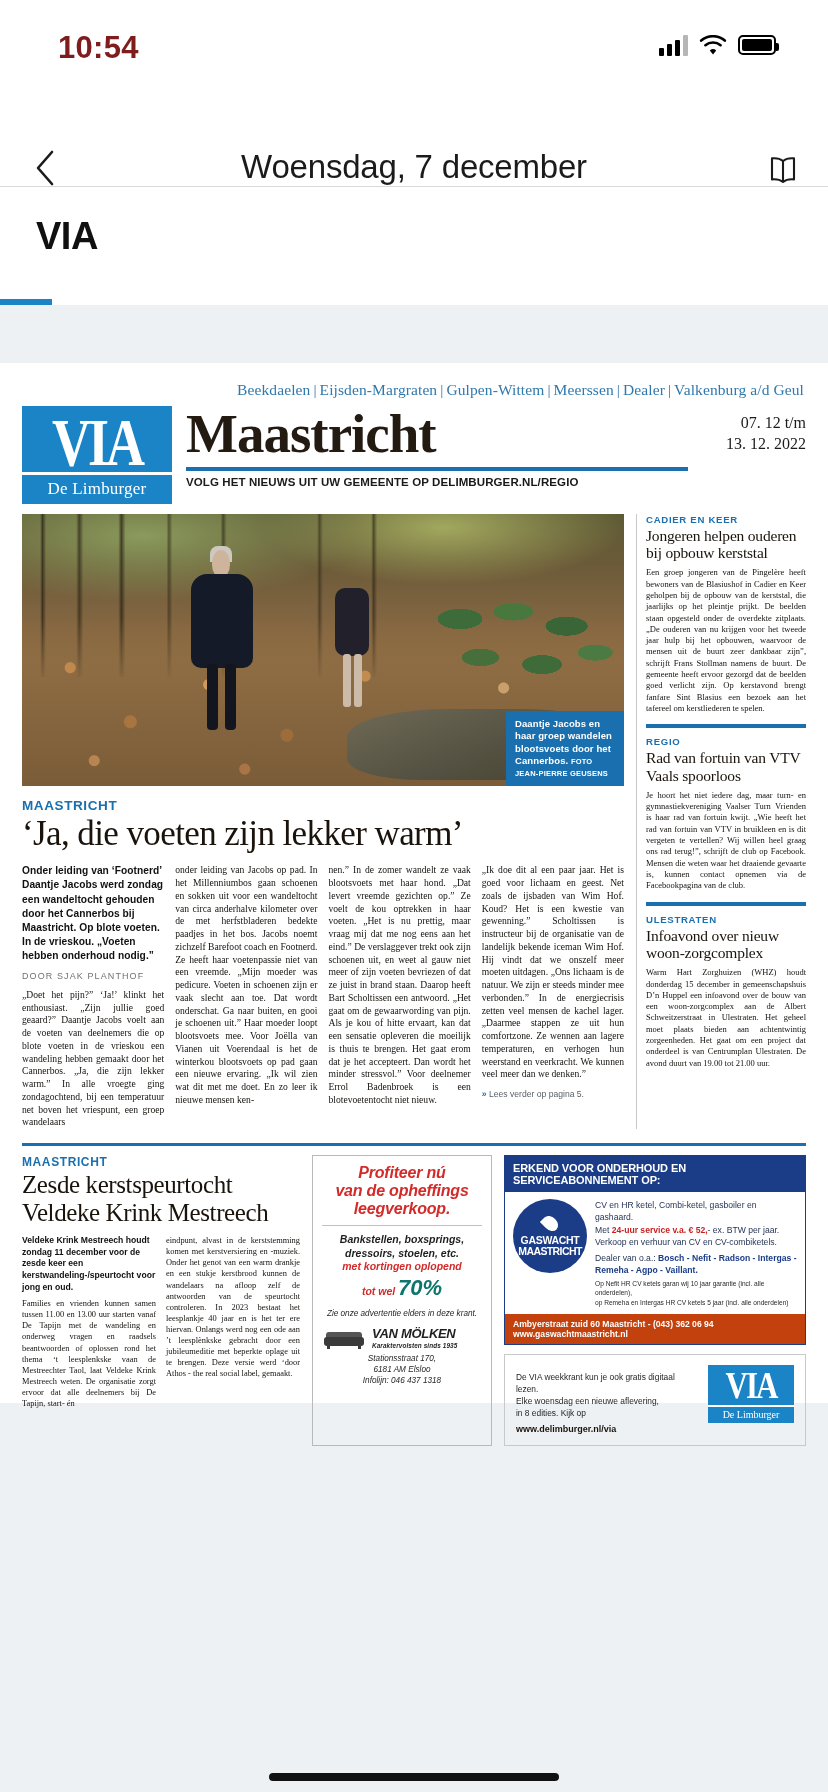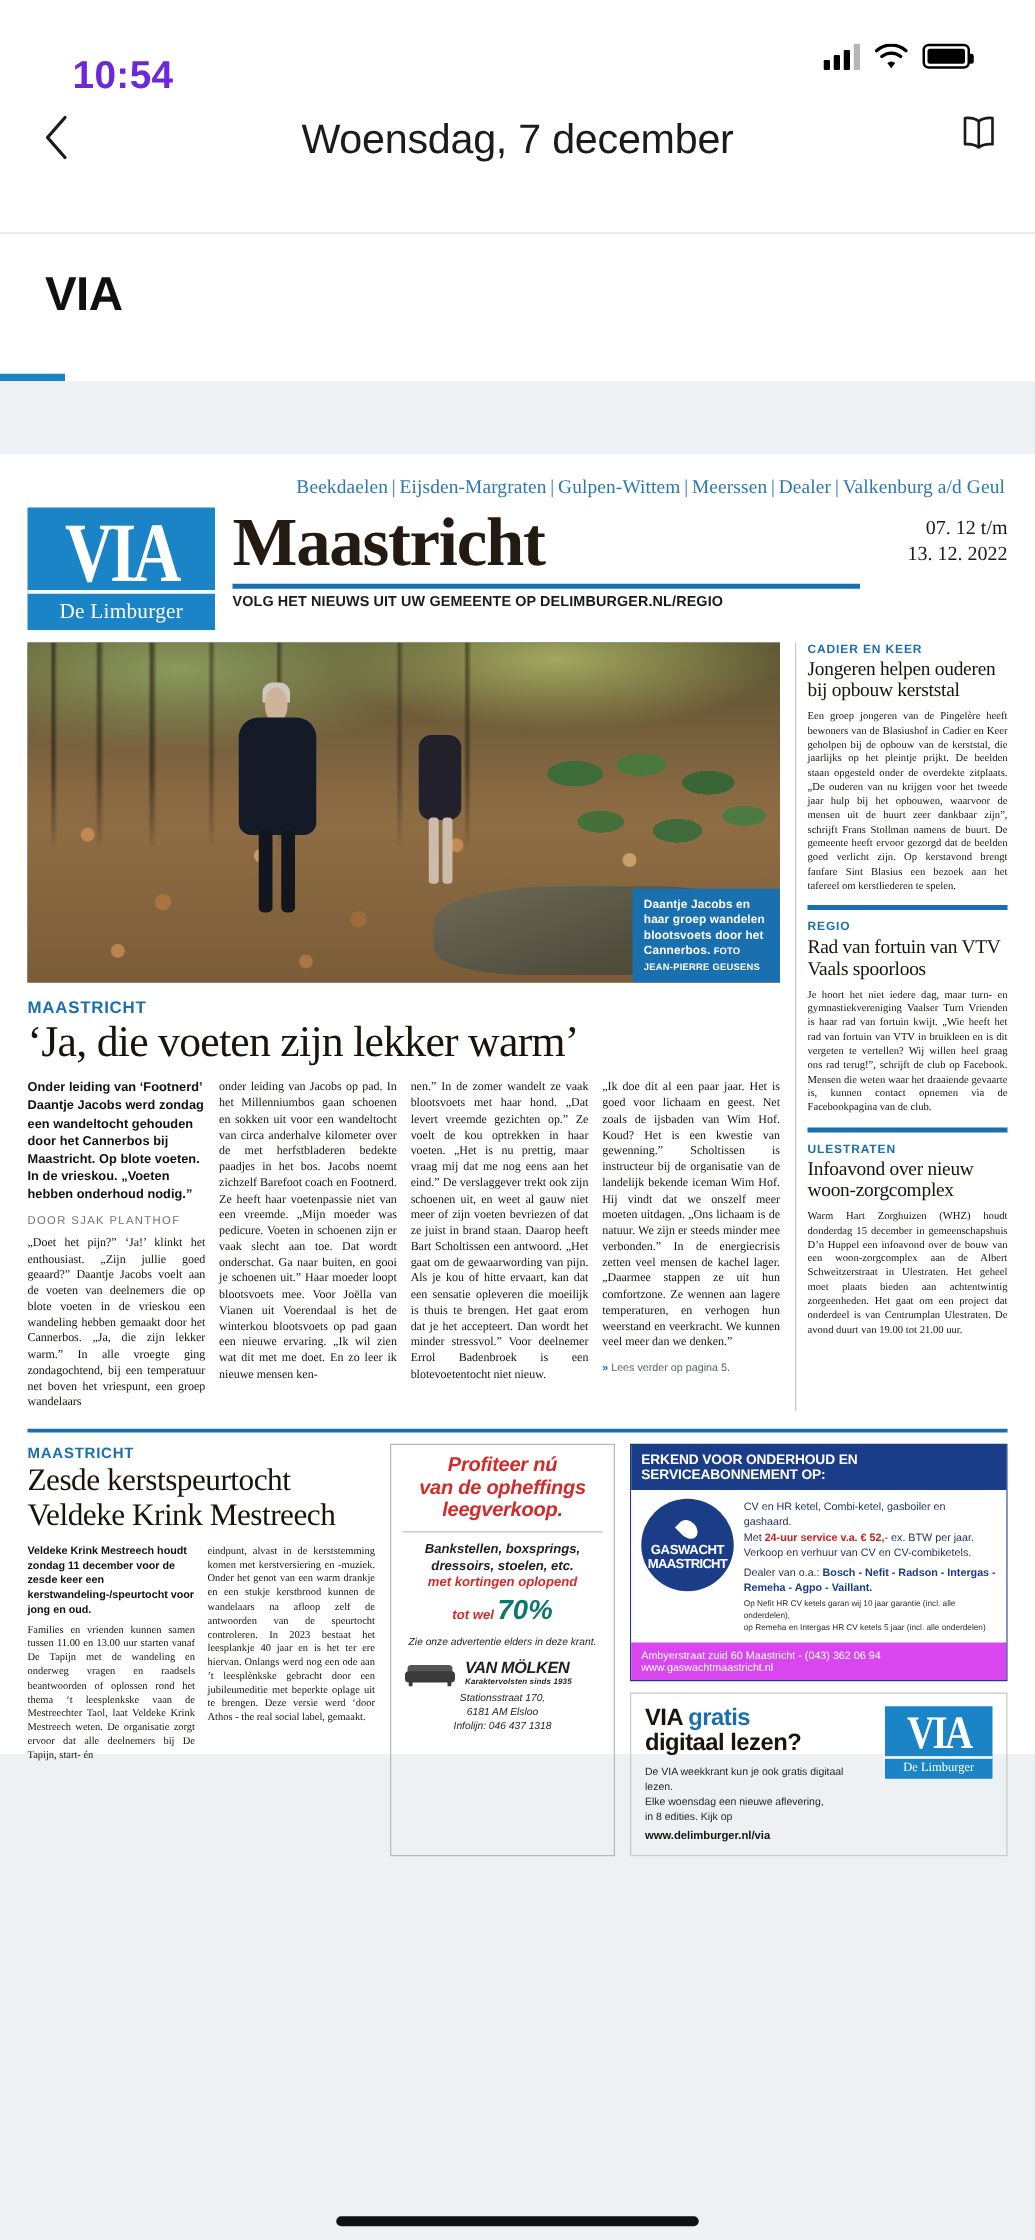--- a/index.html
+++ b/index.html
@@ -8,37 +8,37 @@
     font-family: "Liberation Sans", sans-serif;
     background:#ffffff;
     -webkit-font-smoothing:antialiased;
     overflow:hidden;
   }
   .screen { width:828px; height:1792px; position:relative; background:#fff; display:flex; flex-direction:column; }
 
   
   .statusbar { height:92px; flex:0 0 92px; position:relative; }
   .sb-time {
-    position:absolute; left:58px; top:42px;
-    font-size:31px; font-weight:600; color:#6d28d9; letter-spacing:0.3px;
+    position:absolute; left:58px; top:30px;
+    font-size:31px; font-weight:600; color:#7f1d1d; letter-spacing:0.3px;
   }
   .sb-right { position:absolute; right:52px; top:34px; display:flex; align-items:center; gap:11px; }
   .bars { display:flex; align-items:flex-end; gap:3px; height:22px; }
   .bars i { width:5px; background:#000; border-radius:1px; display:block; }
   .bars i:nth-child(1){ height:8px; }
   .bars i:nth-child(2){ height:12px; }
   .bars i:nth-child(3){ height:16px; }
   .bars i:nth-child(4){ height:21px; background:#b6b6b6; }
   .wifi { width:28px; height:21px; position:relative; }
   .batt { width:38px; height:20px; border:2px solid #000; border-radius:5px; position:relative; padding:2px; }
   .batt::after { content:""; position:absolute; right:-5px; top:6px; width:3px; height:8px; background:#000; border-radius:0 2px 2px 0; }
   .batt b { display:block; width:100%; height:100%; background:#000; border-radius:2px; }
 
   
-  .navbar { height:95px; flex:0 0 95px; display:flex; align-items:flex-start; position:relative; border-bottom:1px solid #d9d9d9; }
+  .navbar { height:95px; flex:0 0 95px; display:flex; align-items:flex-end; position:relative; border-bottom:1px solid #d9d9d9; }
   .nav-back { width:90px; display:flex; align-items:center; justify-content:center; }
   .nav-back svg { display:block; }
   .nav-title { flex:1; text-align:center; font-size:33px; font-weight:500; color:#1b1b1b; letter-spacing:-0.2px; }
   .nav-book { width:90px; display:flex; align-items:center; justify-content:center; }
 
   
   .tabstrip { flex:0 0 118px; position:relative; background:#fff; }
   .tabstrip .tab-label {
     position:absolute; left:36px; top:28px;
     font-size:38px; font-weight:800; letter-spacing:-0.5px; color:#101010;
@@ -255,21 +255,21 @@
     width:74px; height:74px; border-radius:50%; background:#1b3c87;
     display:flex; flex-direction:column; align-items:center; justify-content:center; color:#fff;
   }
   .ad-gas-drop { width:13px; height:17px; background:#fff; border-radius:0 50% 50% 50%; transform:rotate(-45deg); margin-bottom:3px; }
   .ad-gas-l1 { font-size:10.5px; font-weight:800; letter-spacing:-0.3px; line-height:1; }
   .ad-gas-l2 { font-size:10.5px; font-weight:800; letter-spacing:-0.6px; line-height:1.1; }
   .ad-gas-txt { flex:1; font-size:8.6px; line-height:1.42; color:#1f2f52; }
   .ad-gas-txt .b { font-weight:800; color:#1b3c87; }
   .ad-gas-txt .red { color:#c81f1f; font-weight:800; }
   .ad-gas-sm { font-size:6.6px; line-height:1.34; color:#2a2a2a; margin-top:4px; }
-  .ad-gas-foot { background:#d946ef; color:#fff; font-size:8.6px; font-weight:400; padding:5px 8px; }
+  .ad-gas-foot { background:#c2410c; color:#fff; font-size:8.6px; font-weight:700; padding:5px 8px; }
 
   
   .ad-via { border:1.5px solid #c9c9c9; margin-top:9px; padding:10px 11px 11px 11px; display:flex; gap:10px; }
   .ad-via-left { flex:1; min-width:0; }
   .ad-via-h1 { font-size:19px; font-weight:800; color:#1a130c; line-height:1.05; letter-spacing:-0.4px; }
   .ad-via-h1 .blue { color:#1a6fae; }
   .ad-via-txt { font-size:8.4px; line-height:1.42; color:#1f1f1f; margin-top:7px; }
   .ad-via-url { font-size:9px; font-weight:800; color:#1a130c; margin-top:4px; }
   .ad-via-right { width:86px; flex:0 0 86px; }
   .ad-via-mark { background:#1a84c7; height:40px; display:flex; align-items:center; justify-content:center; }
@@ -505,24 +505,20 @@
                 <div style="margin-top:4px"><span>Dealer van o.a.: </span><span class="b">Bosch - Nefit - Radson - Intergas - Remeha - Agpo - Vaillant.</span></div>
                 <div class="ad-gas-sm">Op Nefit HR CV ketels garan wij 10 jaar garantie (incl. alle onderdelen),</div>
                 <div class="ad-gas-sm" style="margin-top:1px">op Remeha en Intergas HR CV ketels 5 jaar (incl. alle onderdelen)</div>
               </div>
             </div>
             <div class="ad-gas-foot">Ambyerstraat zuid 60   Maastricht - (043) 362 06 94   www.gaswachtmaastricht.nl</div>
           </div>
 
           <div class="ad-via">
             <div class="ad-via-left">
-              <div class="ad-via-h1">
-                <span>VIA </span><span class="blue">gratis</span>
-                <div>digitaal lezen?</div>
-              </div>
               <div class="ad-via-txt">
                 <div>De VIA weekkrant kun je ook gratis digitaal lezen.</div>
                 <div>Elke woensdag een nieuwe aflevering,</div>
                 <div>in 8 edities. Kijk op</div>
               </div>
               <div class="ad-via-url">www.delimburger.nl/via</div>
             </div>
             <div class="ad-via-right">
               <div class="ad-via-mark">
                   <span>VIA</span>

